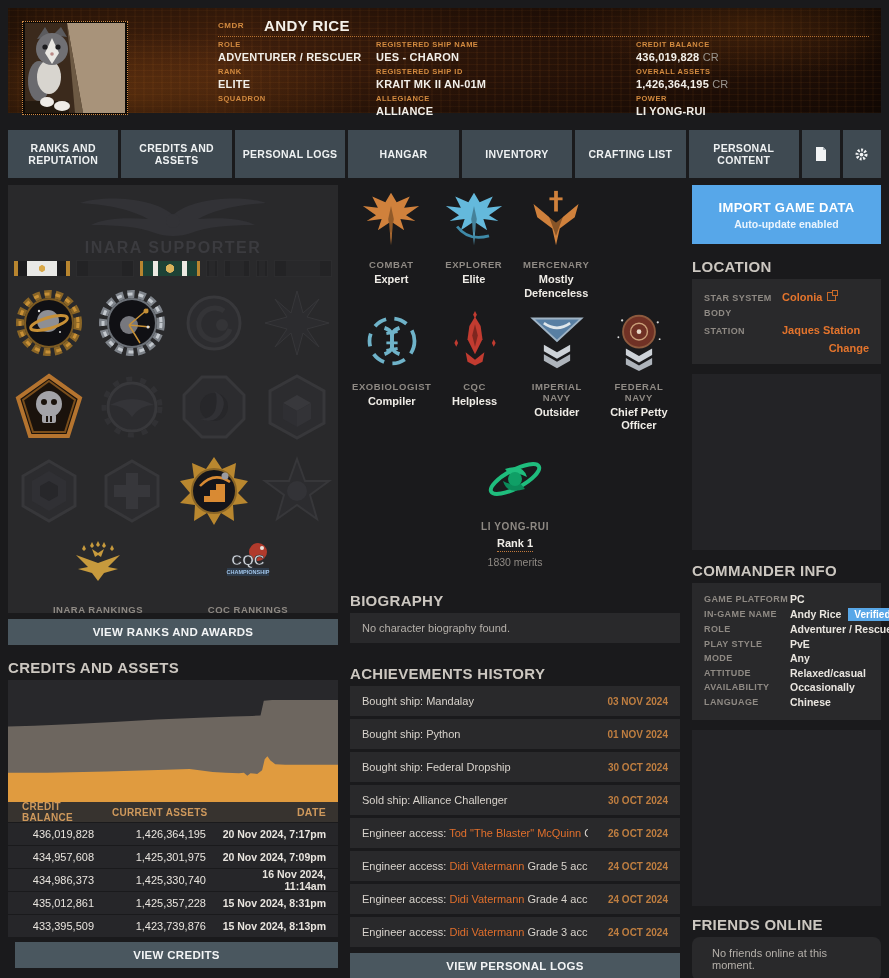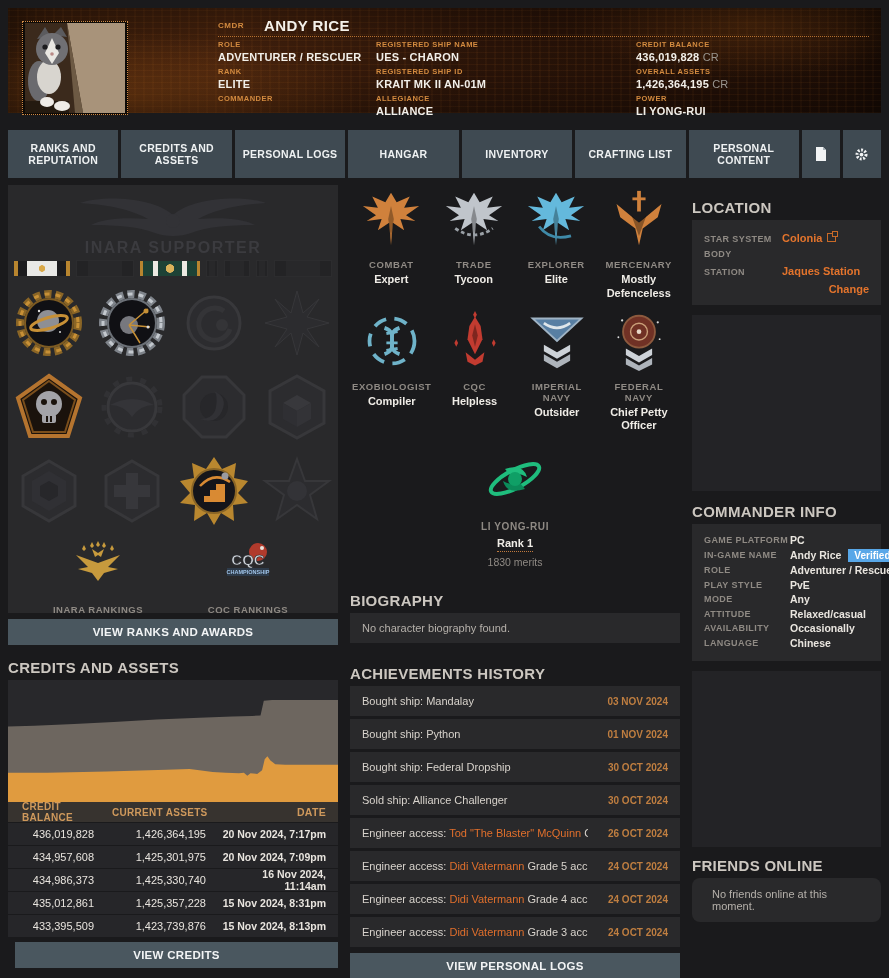--- a/index.html
+++ b/index.html
@@ -148,21 +148,21 @@
   <div class="fgroup fg1">
     <div class="frow fr1">
         <span class="flabel">ROLE</span>
         <span class="fvalue">ADVENTURER / RESCUER</span>
       </div>
     <div class="frow fr2">
         <span class="flabel">RANK</span>
         <span class="fvalue">ELITE</span>
       </div>
     <div class="frow fr3">
-        <span class="flabel">COMMANDER</span>
+        <span class="flabel">SQUADRON</span>
         <span class="fvalue"></span>
       </div>
   </div>
   <div class="fgroup fg2">
     <div class="frow fr1">
         <span class="flabel">REGISTERED SHIP NAME</span>
         <span class="fvalue">UES - CHARON</span>
       </div>
     <div class="frow fr2">
         <span class="flabel">REGISTERED SHIP ID</span>
@@ -406,29 +406,20 @@
     <div class="rcell">
       <svg viewBox="0 0 64 64">
         <polygon points="32,4 38,14 52,8 46,20 62,18 48,28 58,34 42,32 46,44 34,36 32,60 30,36 18,44 22,32 6,34 16,28 2,18 18,20 12,8 26,14" fill="#d0813c"></polygon>
         <polygon fill="rgba(0,0,0,.3)" points="32,18 35,32 32,52 29,32"></polygon>
       </svg>
       <div class="r-name">COMBAT</div>
       <div class="r-val">Expert</div>
     </div>
     <div class="rcell">
       <svg viewBox="0 0 64 64">
-        <polygon points="32,4 38,14 52,8 46,20 62,18 48,28 58,34 42,32 46,44 34,36 32,60 30,36 18,44 22,32 6,34 16,28 2,18 18,20 12,8 26,14" fill="#c0c5cb"></polygon>
-        <polygon fill="rgba(0,0,0,.3)" points="32,18 35,32 32,52 29,32"></polygon>
-        <path d="M12 42 Q32 56 52 42" stroke="#9aa0a6" stroke-width="3" fill="none" stroke-dasharray="4 3"></path>
-      </svg>
-      <div class="r-name">TRADE</div>
-      <div class="r-val">Tycoon</div>
-    </div>
-    <div class="rcell">
-      <svg viewBox="0 0 64 64">
         <polygon points="32,4 38,14 52,8 46,20 62,18 48,28 58,34 42,32 46,44 34,36 32,60 30,36 18,44 22,32 6,34 16,28 2,18 18,20 12,8 26,14" fill="#64b9dc"></polygon>
         <polygon fill="rgba(0,0,0,.3)" points="32,18 35,32 32,52 29,32"></polygon>
         <path d="M14 40 Q26 56 48 50" stroke="#3f8aa8" stroke-width="3" fill="none"></path>
       </svg>
       <div class="r-name">EXPLORER</div>
       <div class="r-val">Elite</div>
     </div>
     <div class="rcell">
       <svg viewBox="0 0 64 64">
         <rect x="30" y="2" width="4" height="22" fill="#d0813c"></rect>
@@ -541,20 +532,24 @@
       </div>
     <div class="ach">
         <div class="ach-t"><span>Engineer access: </span><span class="lnk">Didi Vatermann</span><span> Grade 3 access</span></div>
         <div class="ach-d">24 OCT 2024</div>
       </div>
   </div>
   <div class="btn mt6">VIEW PERSONAL LOGS</div>
 </div>
 
 <div class="col-r">
+  <div class="import">
+    <div class="import-main">IMPORT GAME DATA</div>
+    <div class="import-sub">Auto-update enabled</div>
+  </div>
 
   <div class="sec-h">LOCATION</div>
   <div class="panel loc">
     <div class="loc-row">
       <div class="loc-lab">STAR SYSTEM</div>
       <div class="loc-val"><span>Colonia</span><span class="ext"></span></div>
     </div>
     <div class="loc-row">
       <div class="loc-lab">BODY</div>
       <div class="loc-val"></div>

